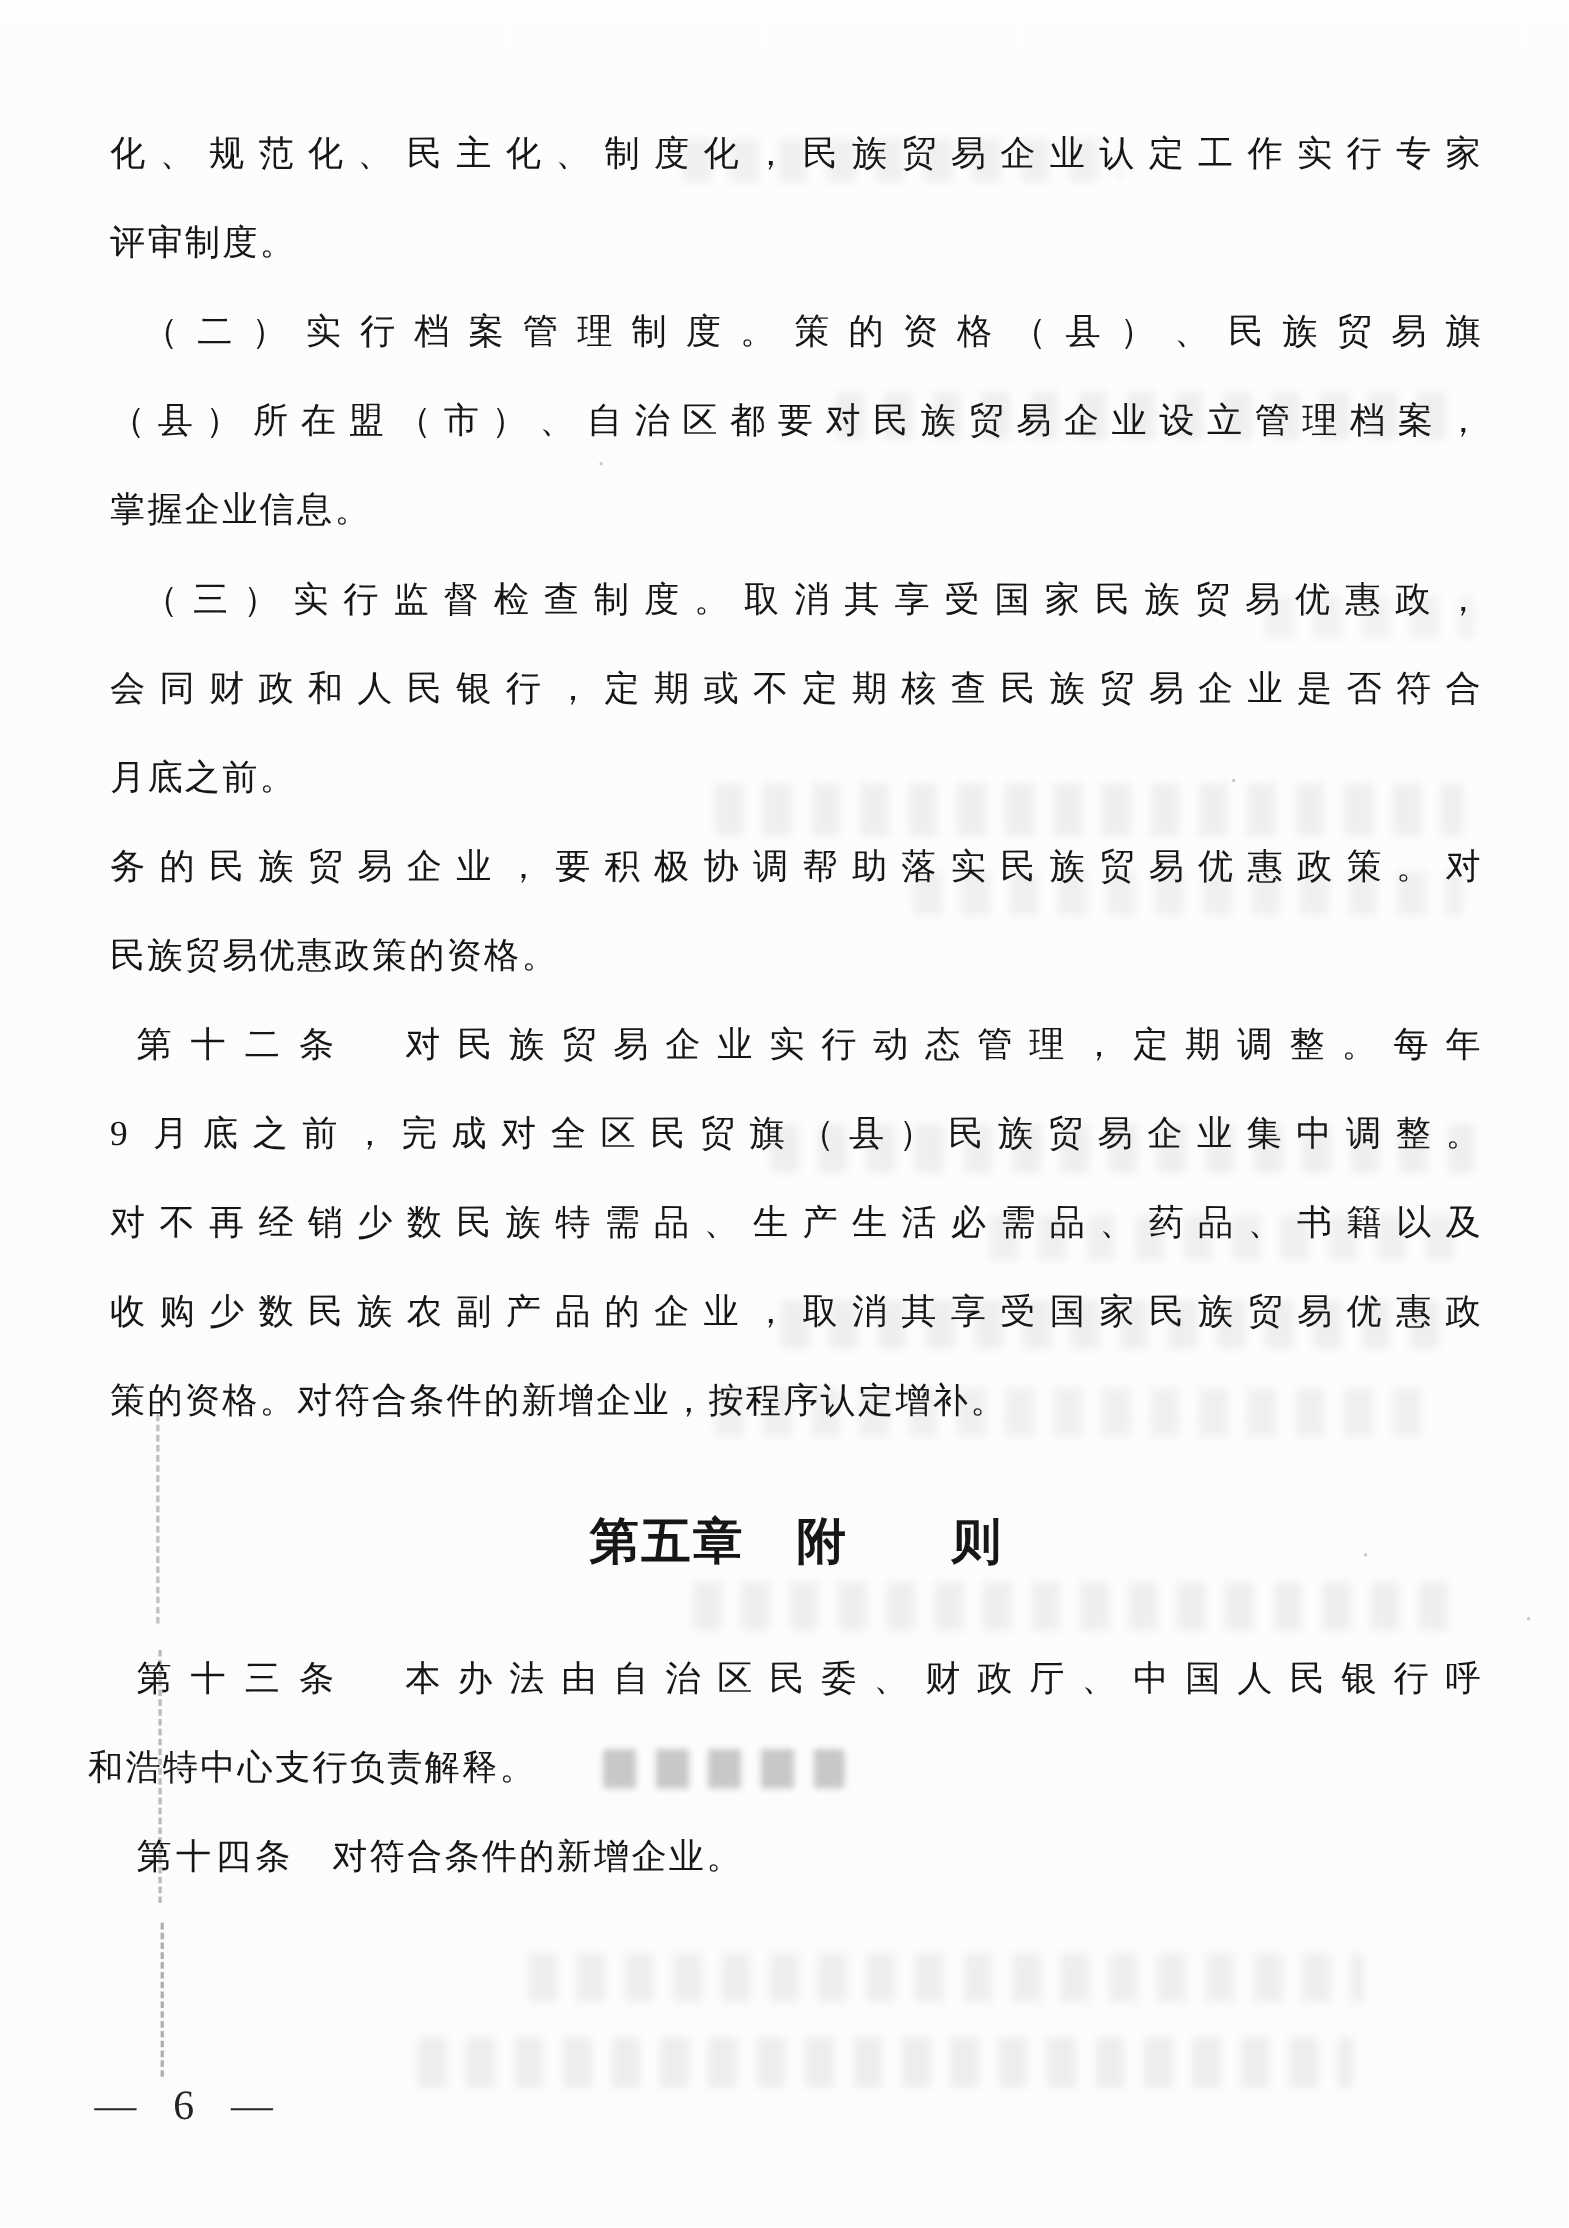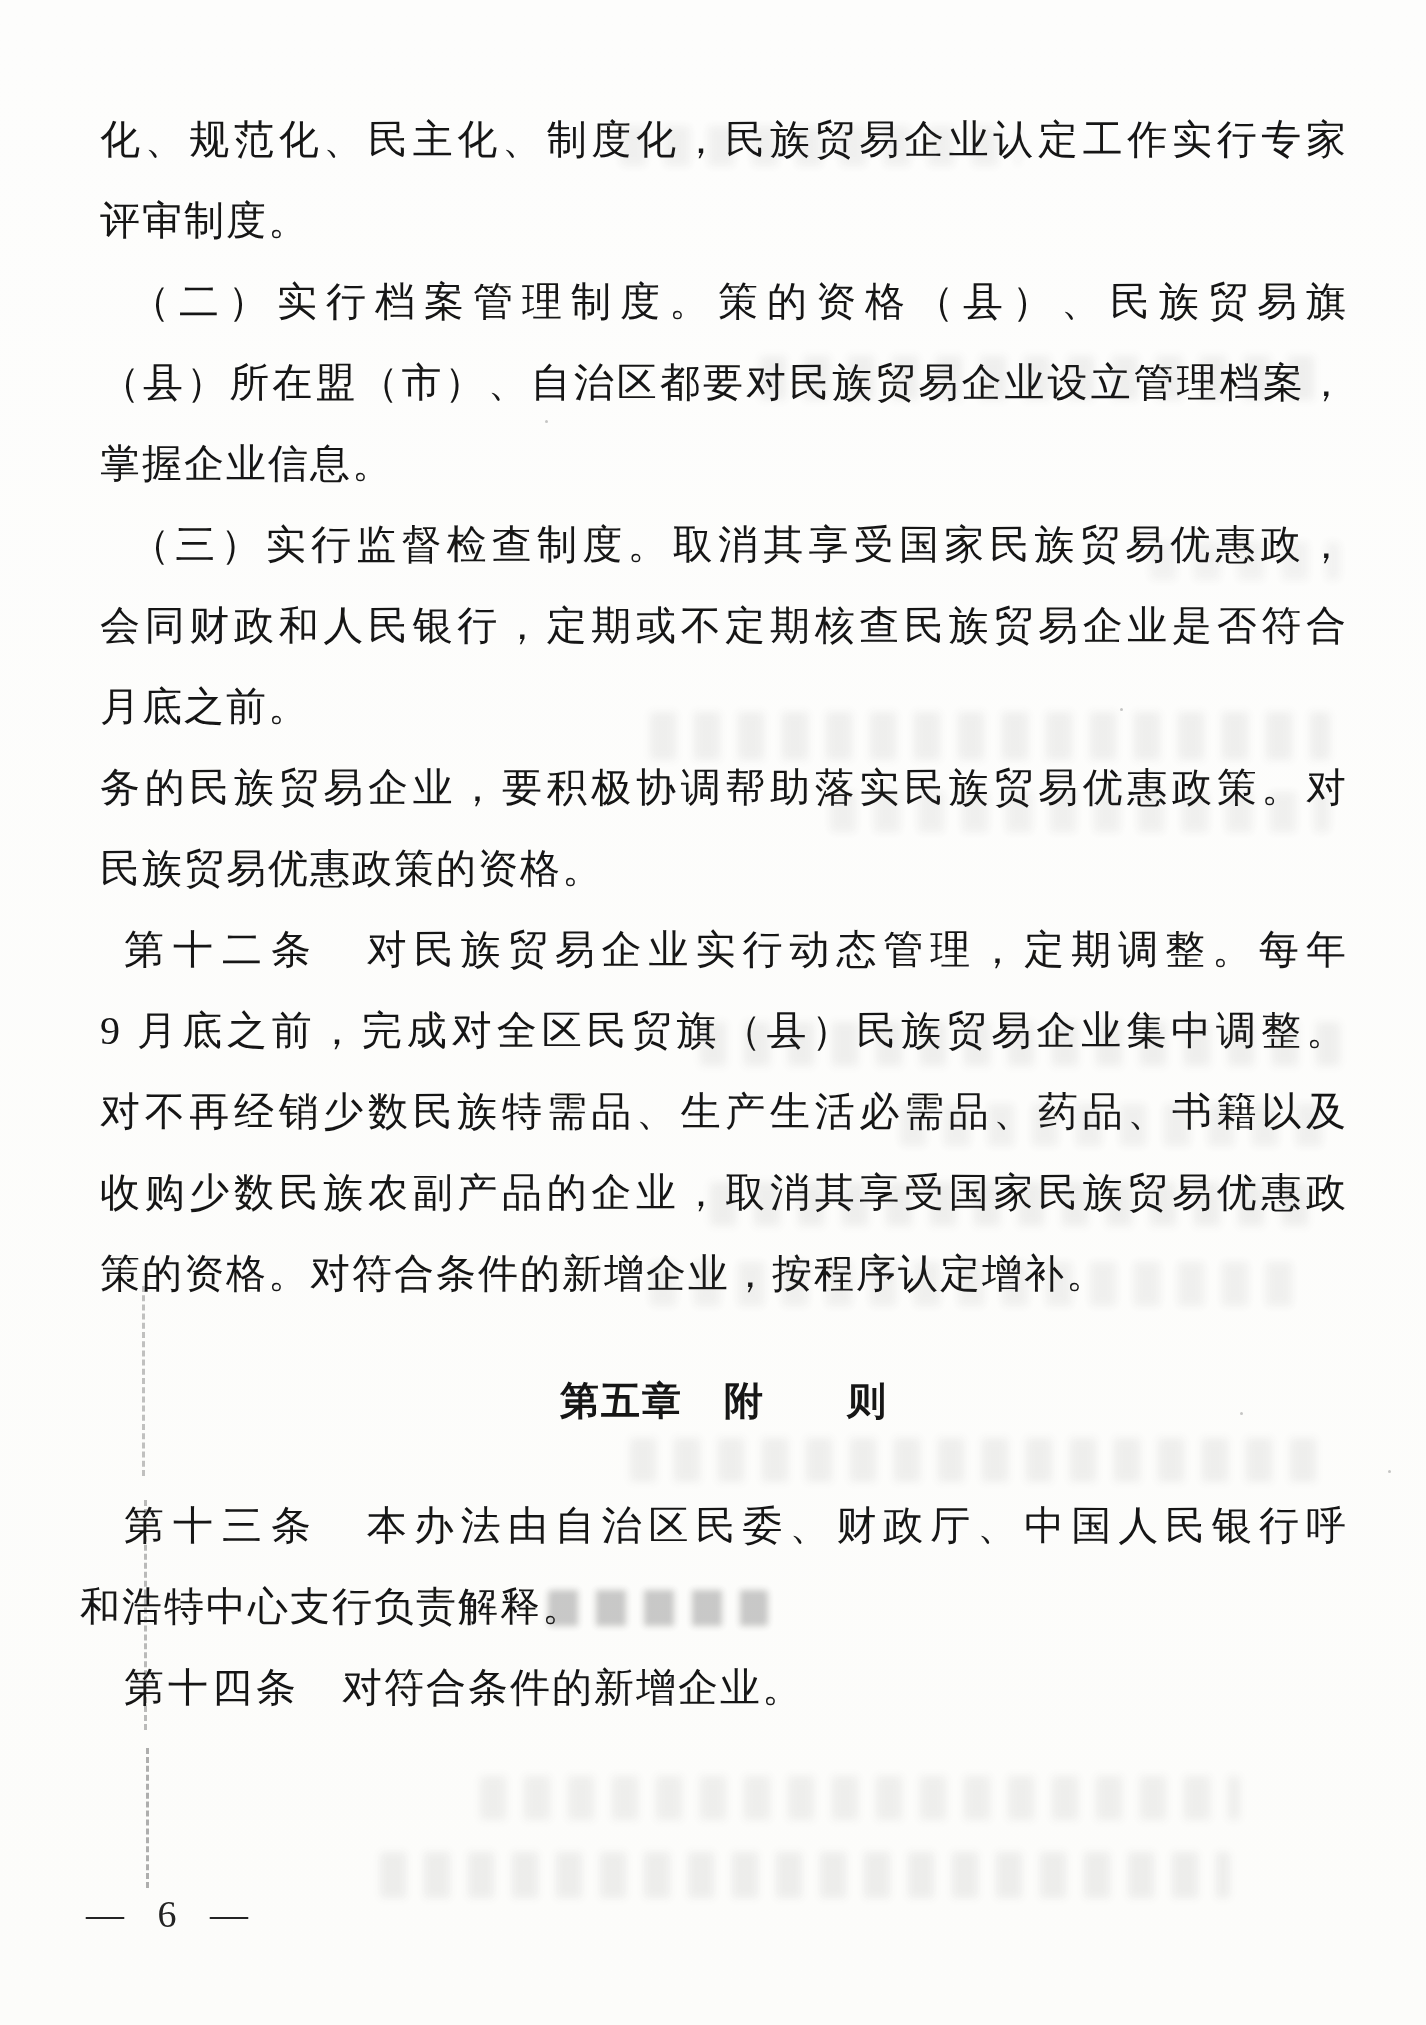--- a/index.html
+++ b/index.html
@@ -3,32 +3,32 @@
 <meta charset="utf-8">
 <style>
   html,body{margin:0;padding:0;background:#ffffff;}
   .page{
     position:relative;width:1426px;height:2025px;overflow:hidden;
     background:linear-gradient(180deg,#fdfdfc 0%,#fcfcfa 100%);
     font-family:"Liberation Serif",serif;color:#161616;
   }
   .text-col{position:absolute;left:100px;top:99px;width:1248px;}
   .line{
-    height:81px;line-height:81px;font-size:40px;letter-spacing:2px;
+    height:81px;line-height:81px;font-size:32px;letter-spacing:2px;
     text-align:justify;text-align-last:justify;
   }
   .short{text-align-last:left;}
   .ind-a{text-indent:24px;}
   .ind-b{text-indent:30px;}
   .hang{margin-left:-20px;width:1268px;}
   .term{font-family:"Liberation Sans",sans-serif;font-weight:400;letter-spacing:4px;}
   .chapter{
     text-align:right;text-align-last:center;
     font-family:"Liberation Sans",sans-serif;font-weight:700;
-    font-size:39px;margin-top:46px;letter-spacing:2px;
+    font-size:45px;margin-top:46px;letter-spacing:2px;
   }
   .mt44{margin-top:44px;}
   .footer{
     position:absolute;left:86px;top:1892px;
     font-size:38px;letter-spacing:12px;color:#242424;
   }
   
   .ghost{
     position:absolute;filter:blur(4px);border-radius:4px;
     background:repeating-linear-gradient(90deg,rgba(60,60,60,.14) 0 26px,rgba(60,60,60,0) 26px 44px);

